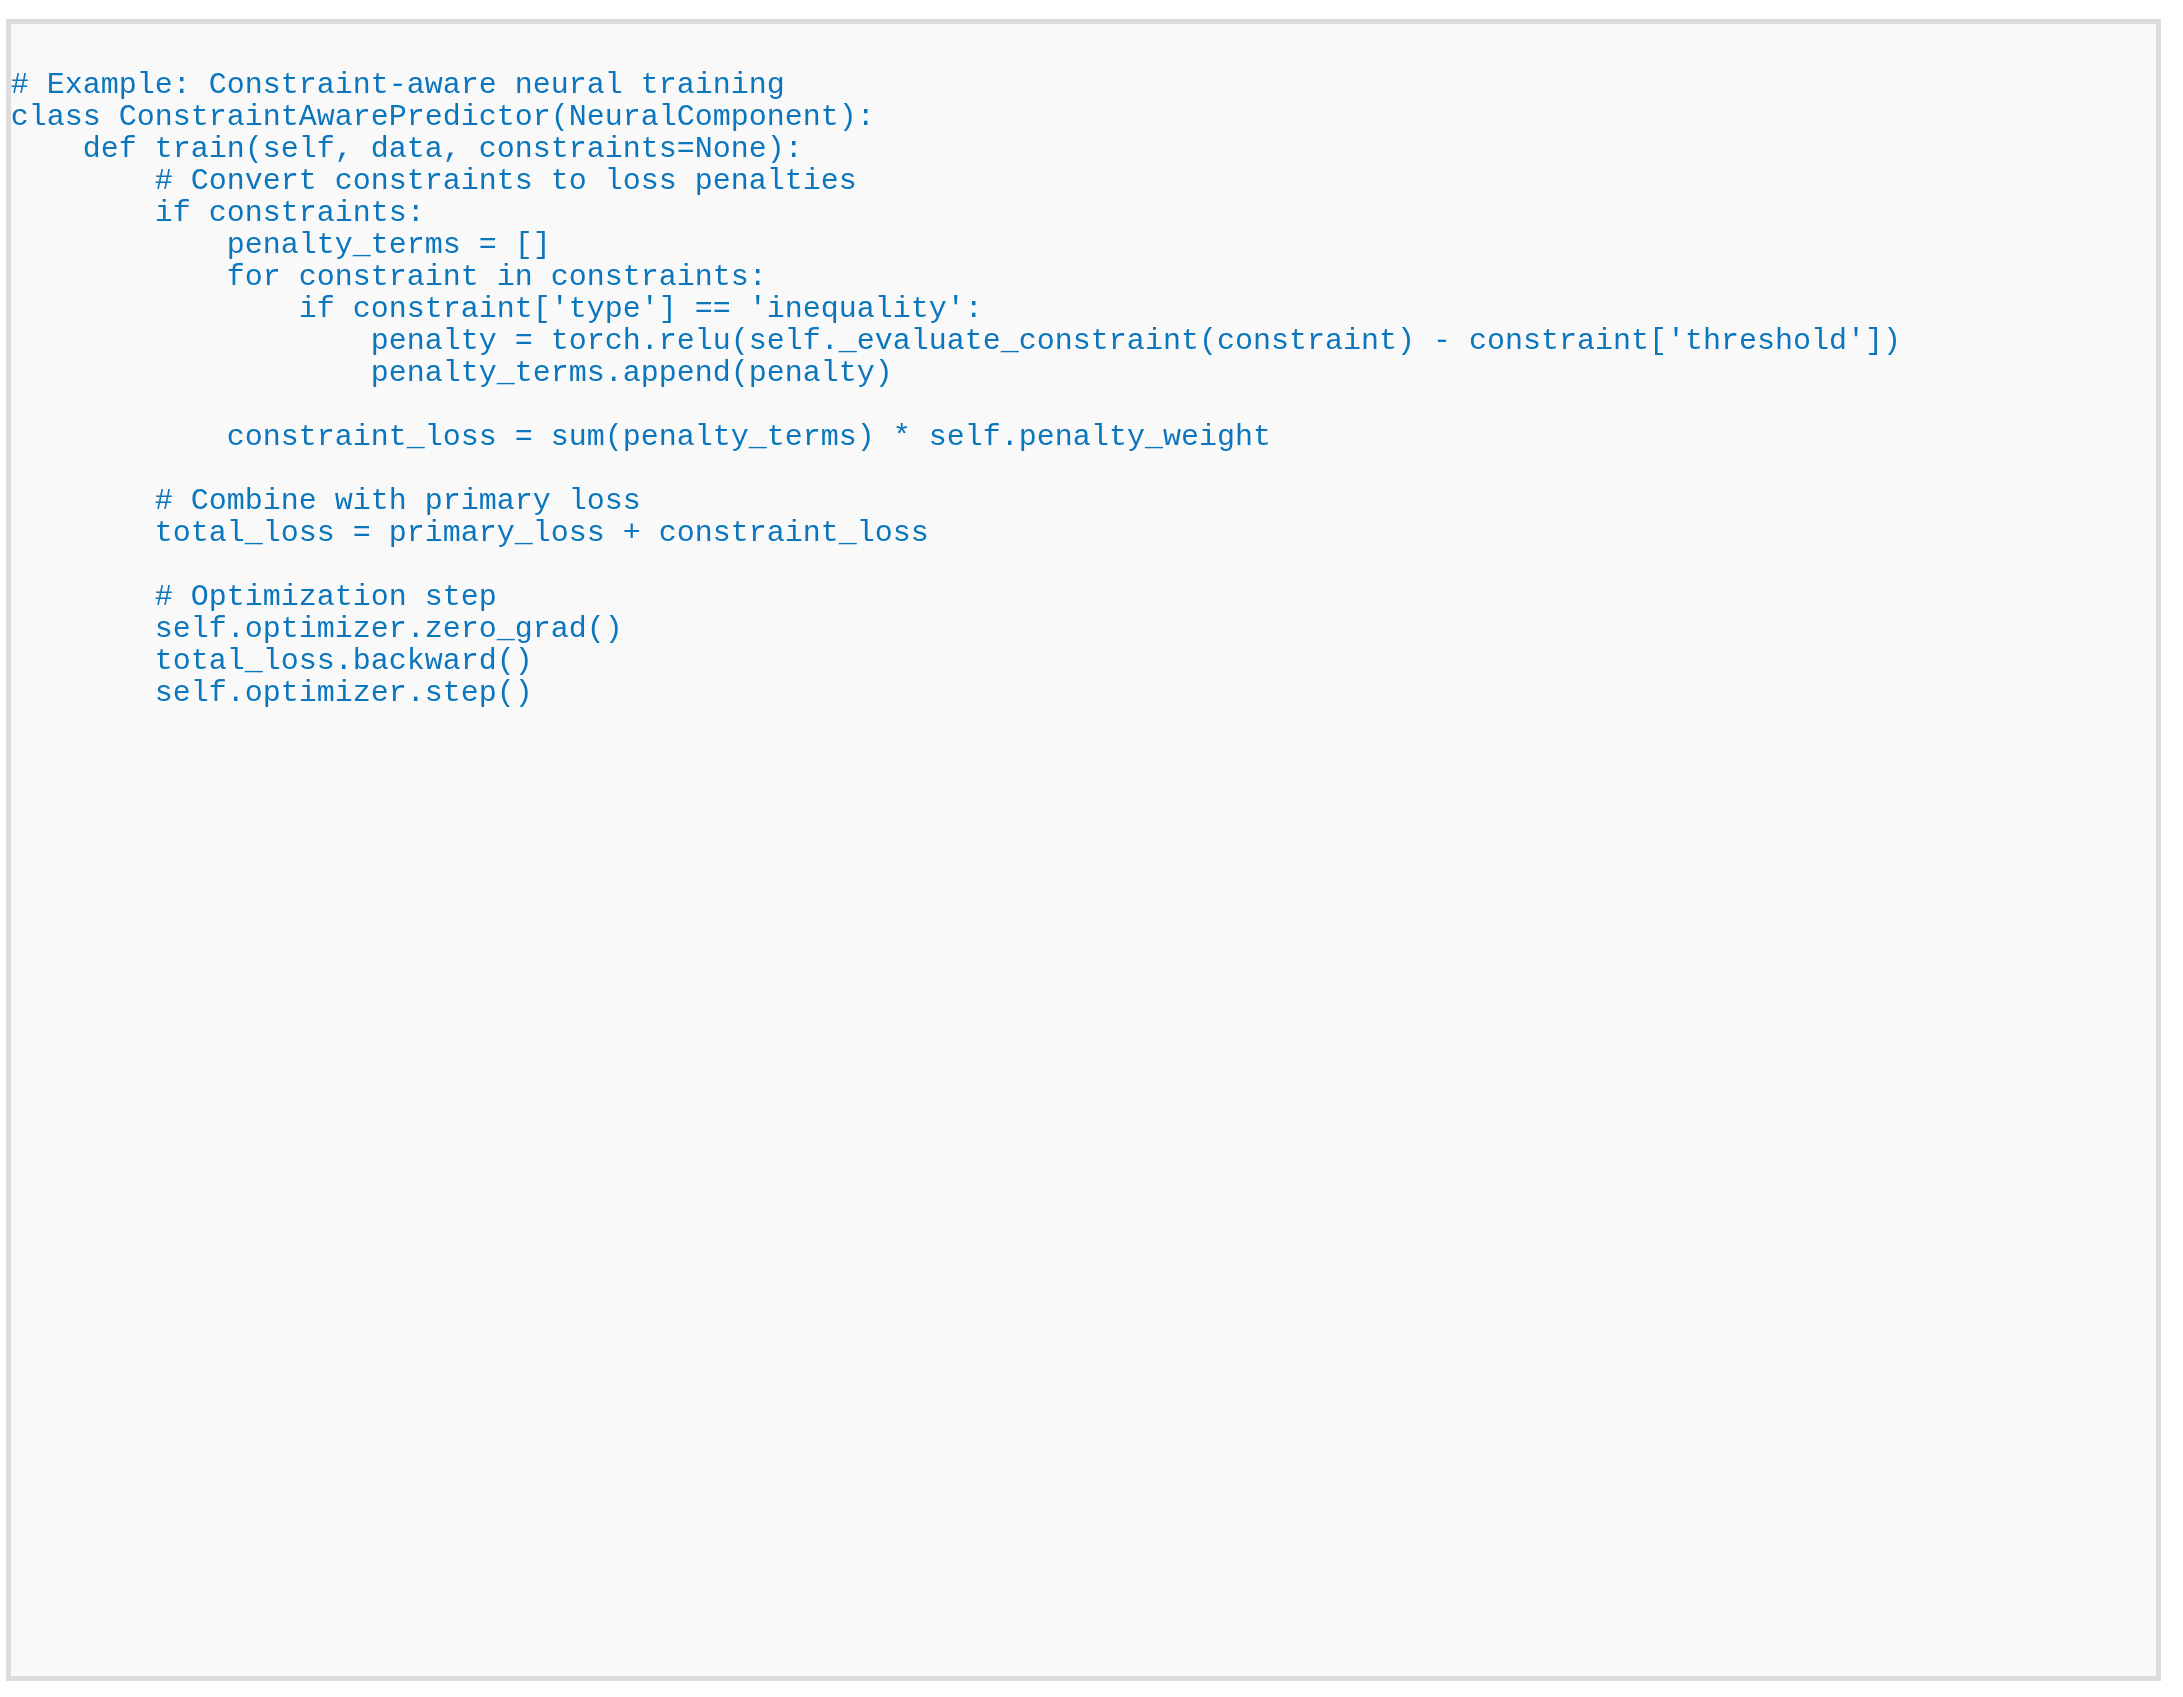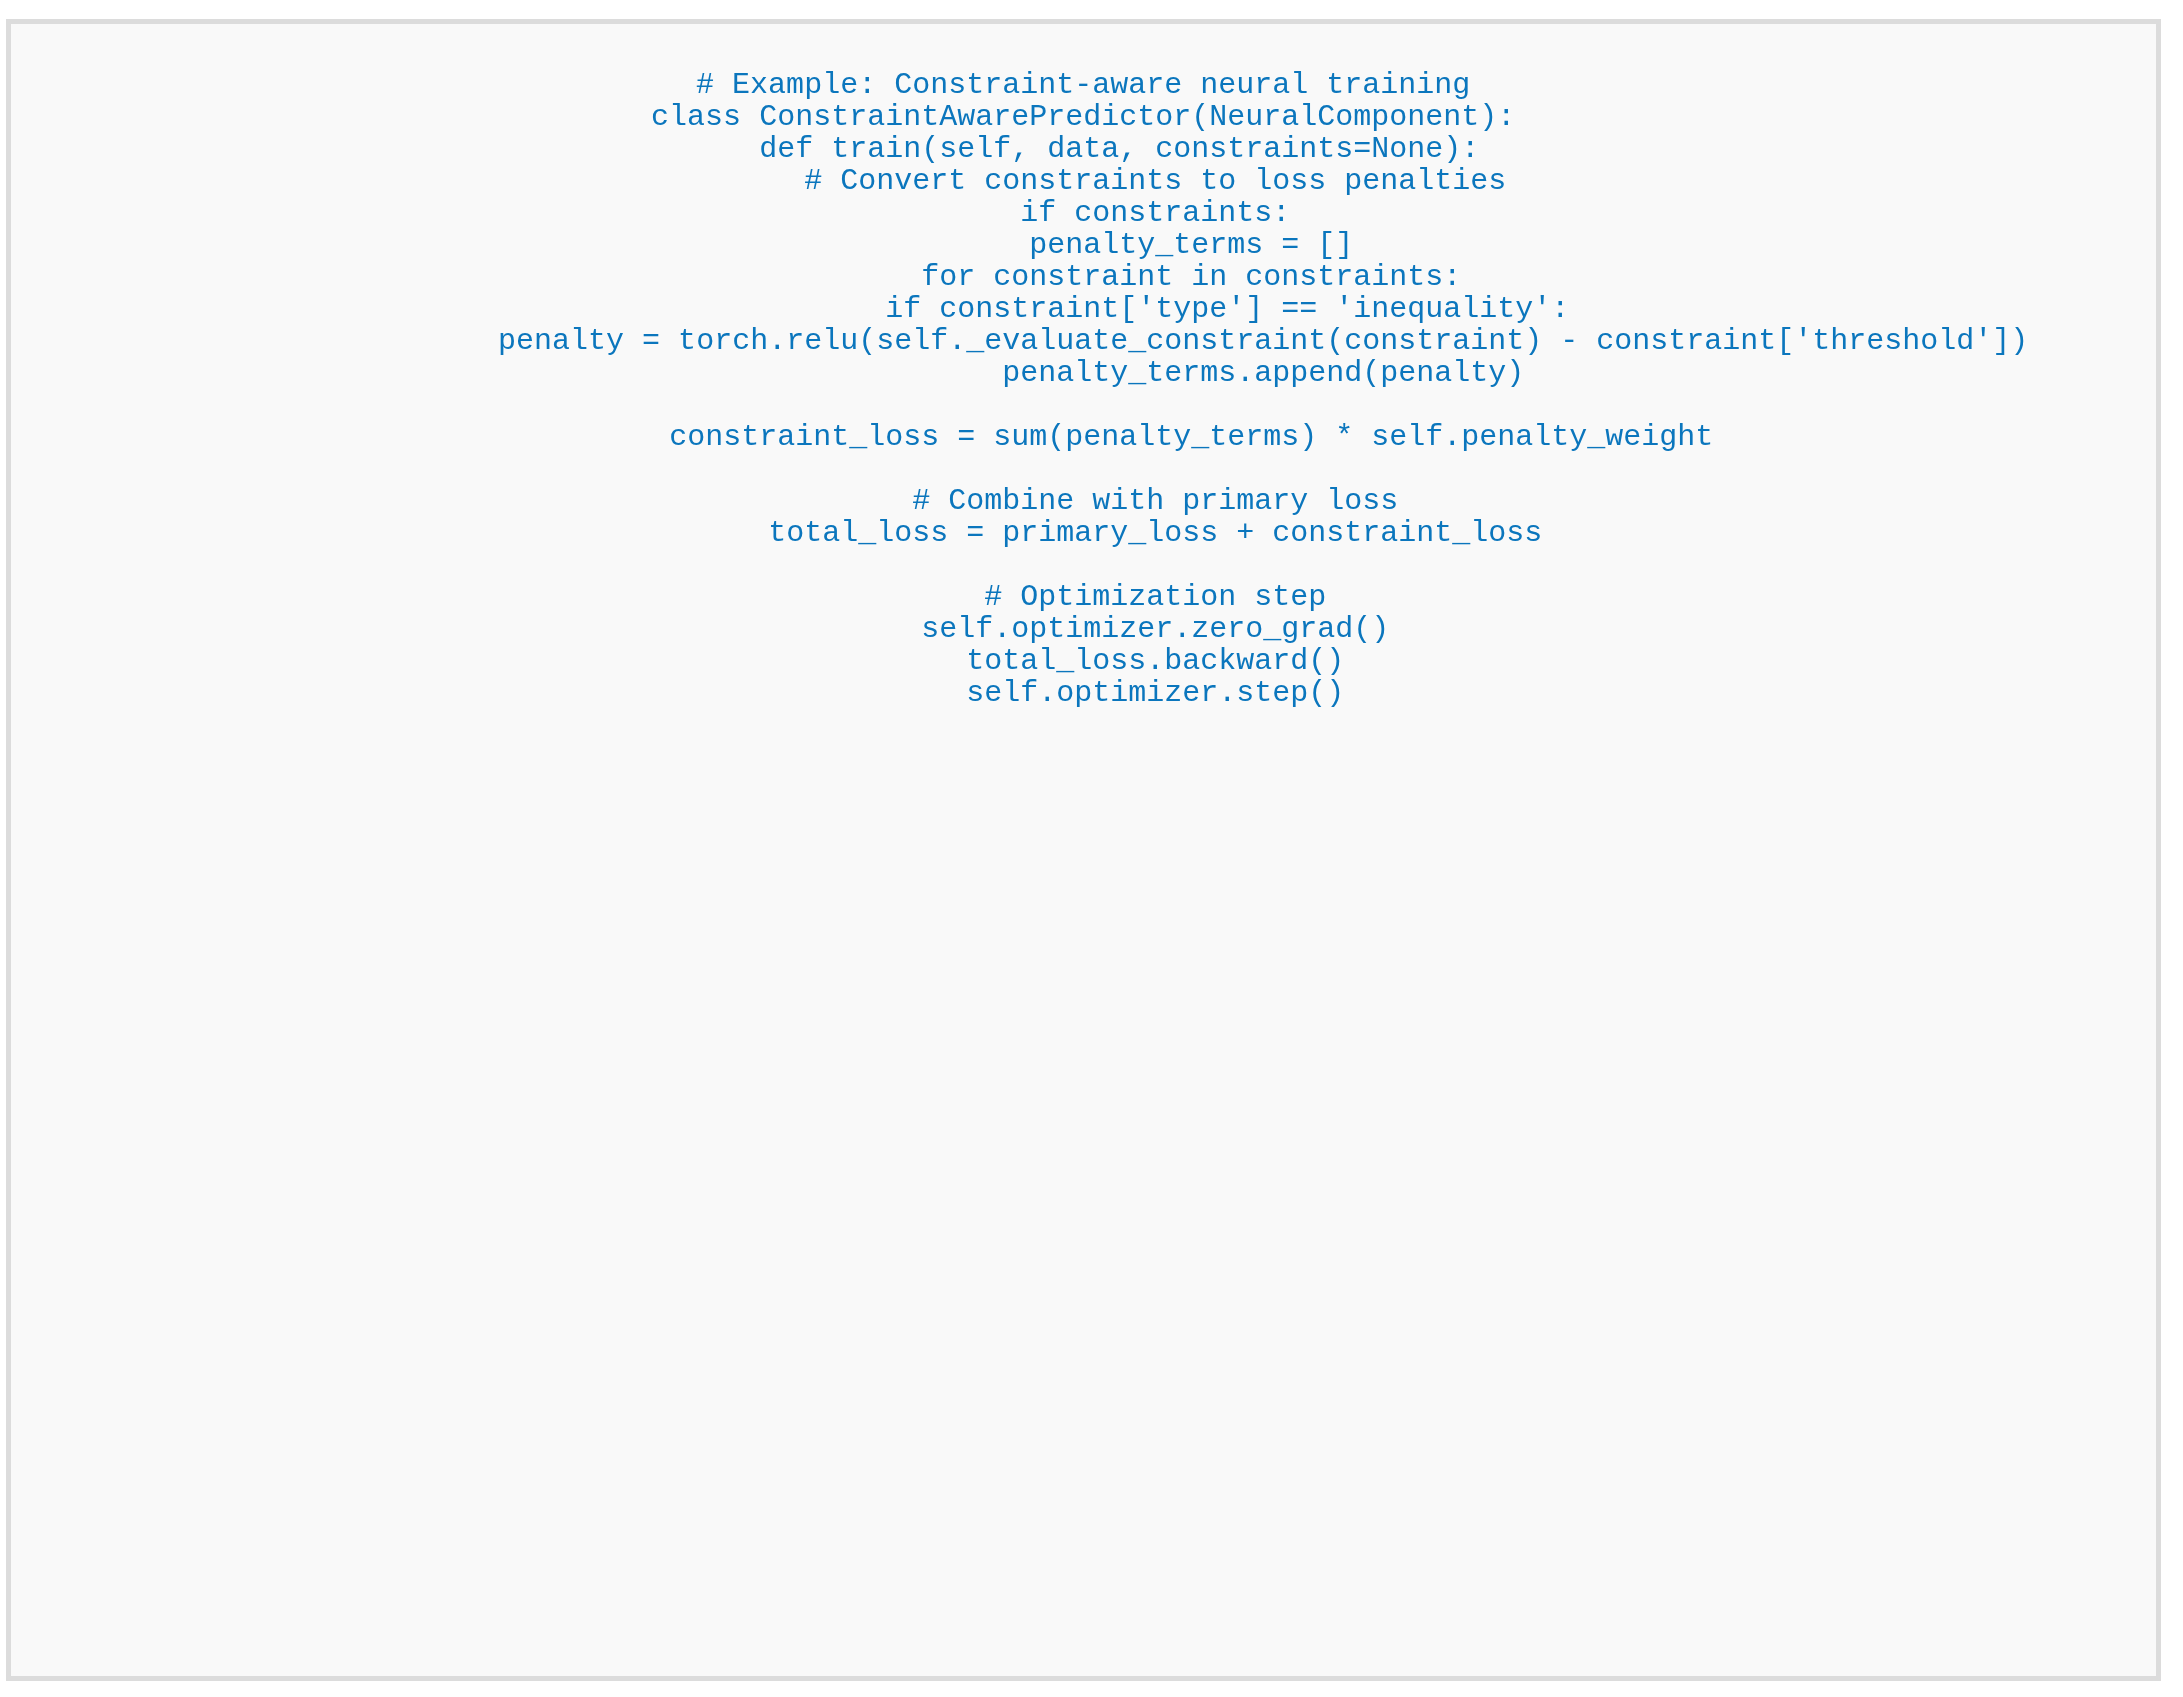--- a/index.html
+++ b/index.html
@@ -49,21 +49,20 @@
     margin: 0;
     -webkit-font-smoothing: none;
   }
 
   .code-line {
     display: block;
     white-space: pre-wrap;
     word-break: break-word;
     overflow-wrap: break-word;
     min-height: 32px;
-    text-align: center;
   }
   .code-line.blank {
     min-height: 32px;
   }
 </style>
 </head>
 <body>
 
 <div class="page">
 

